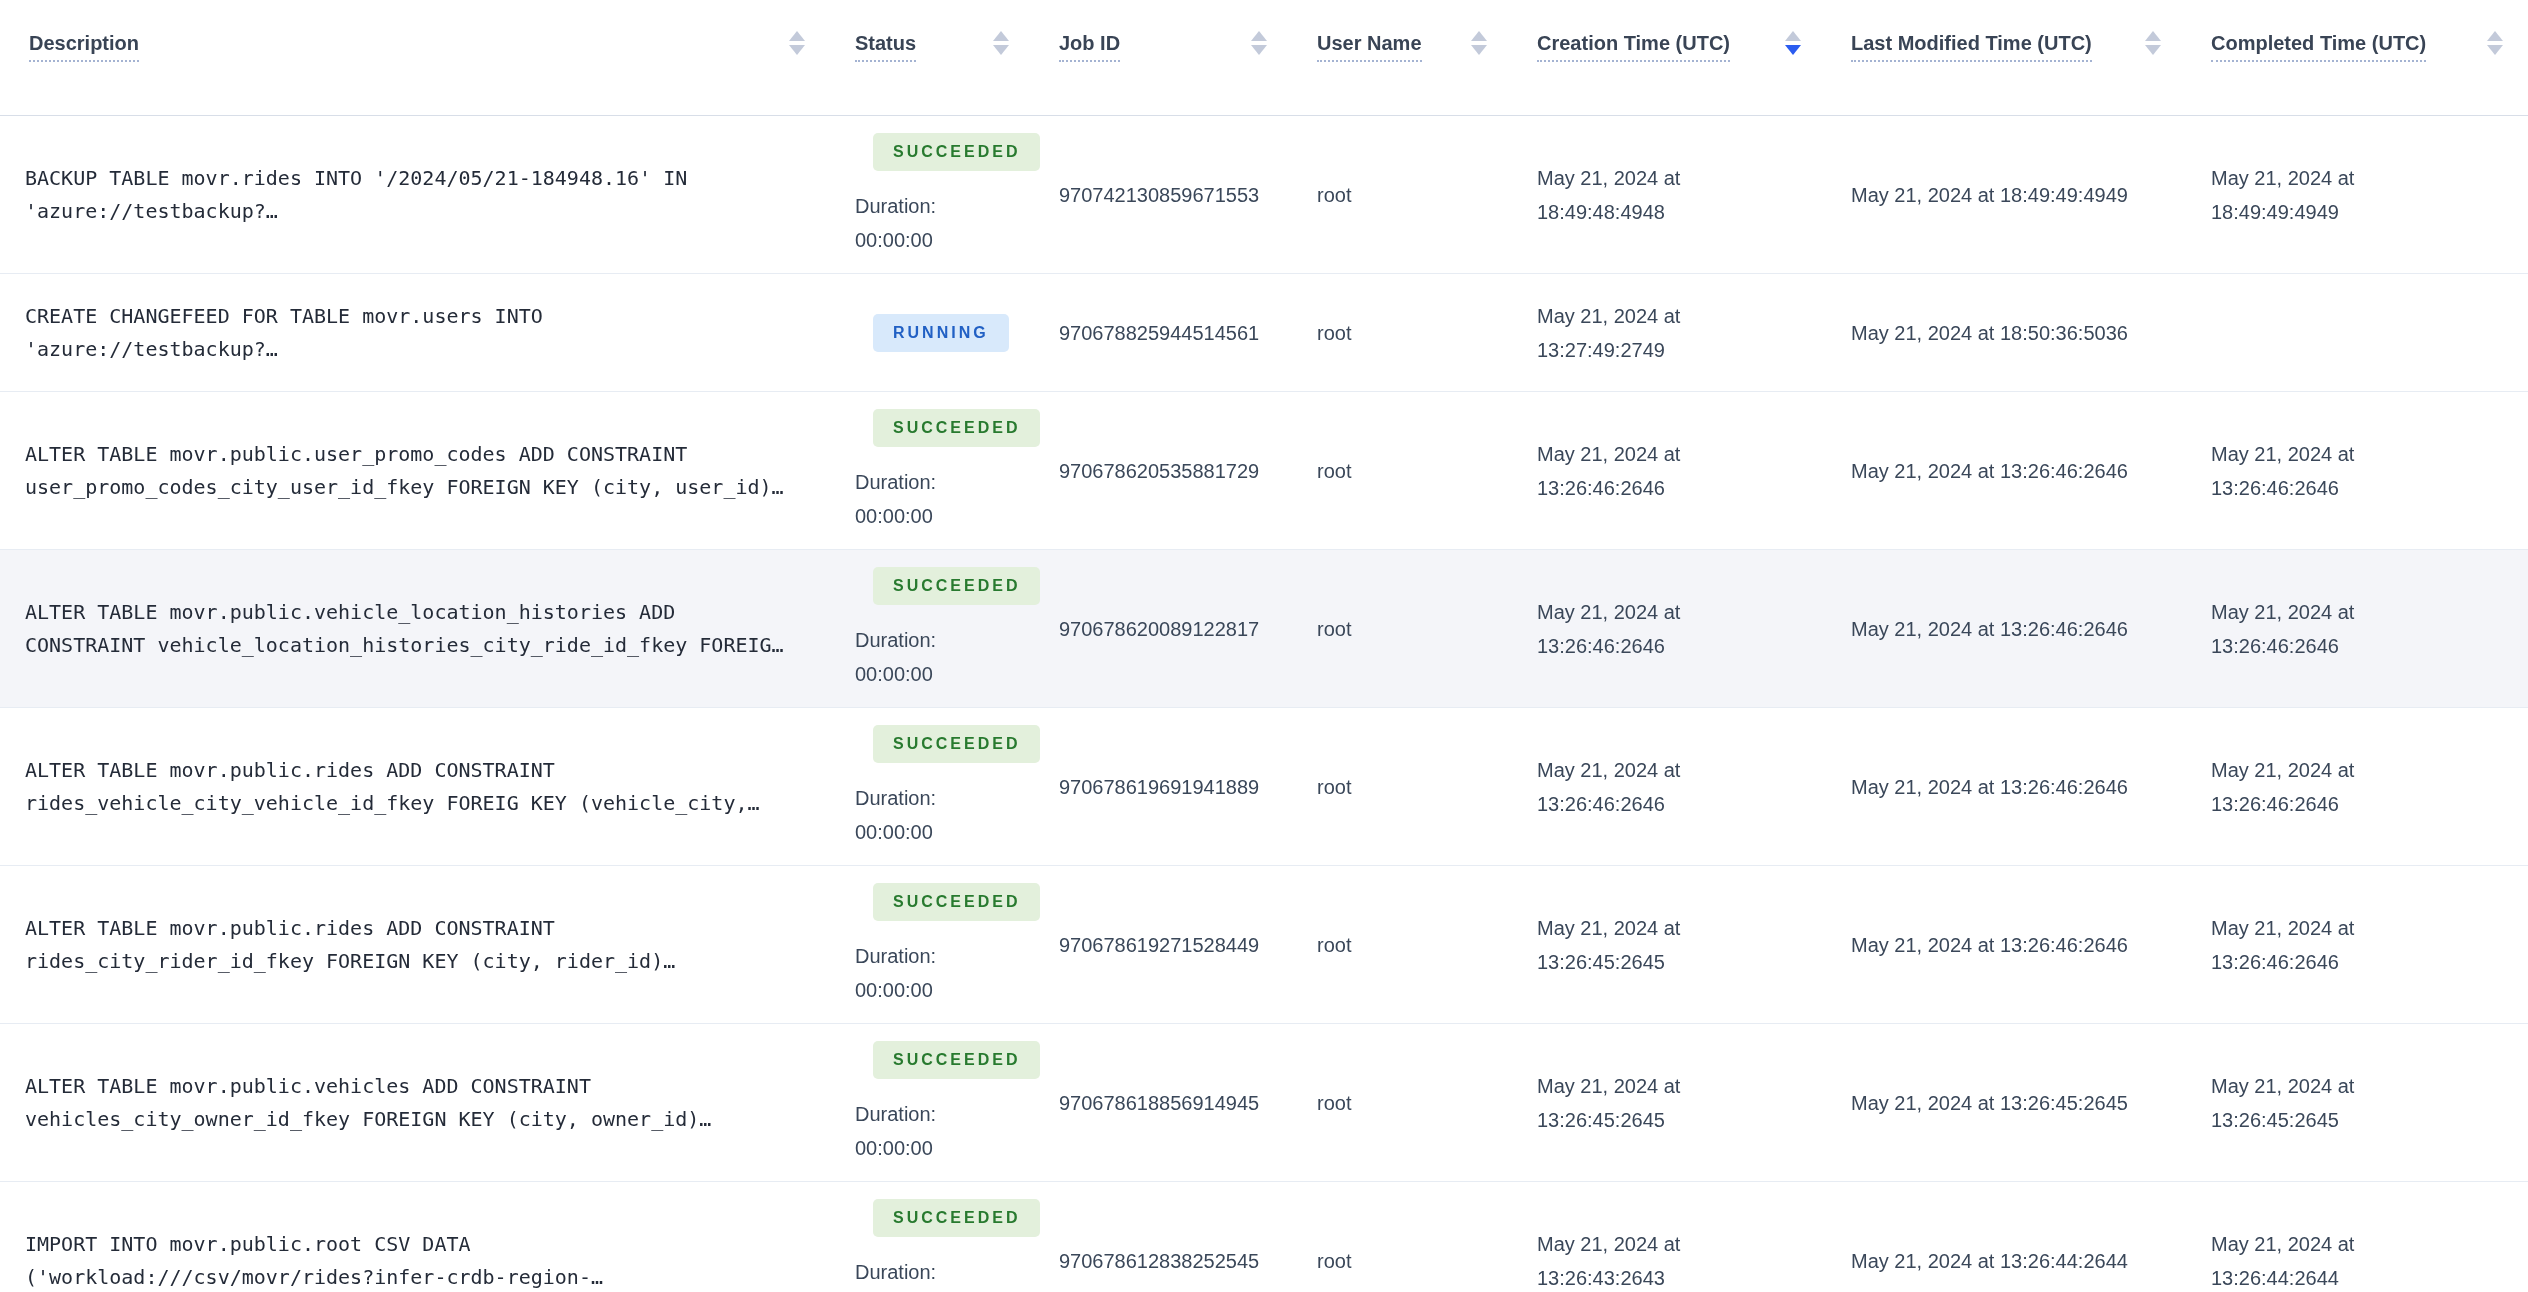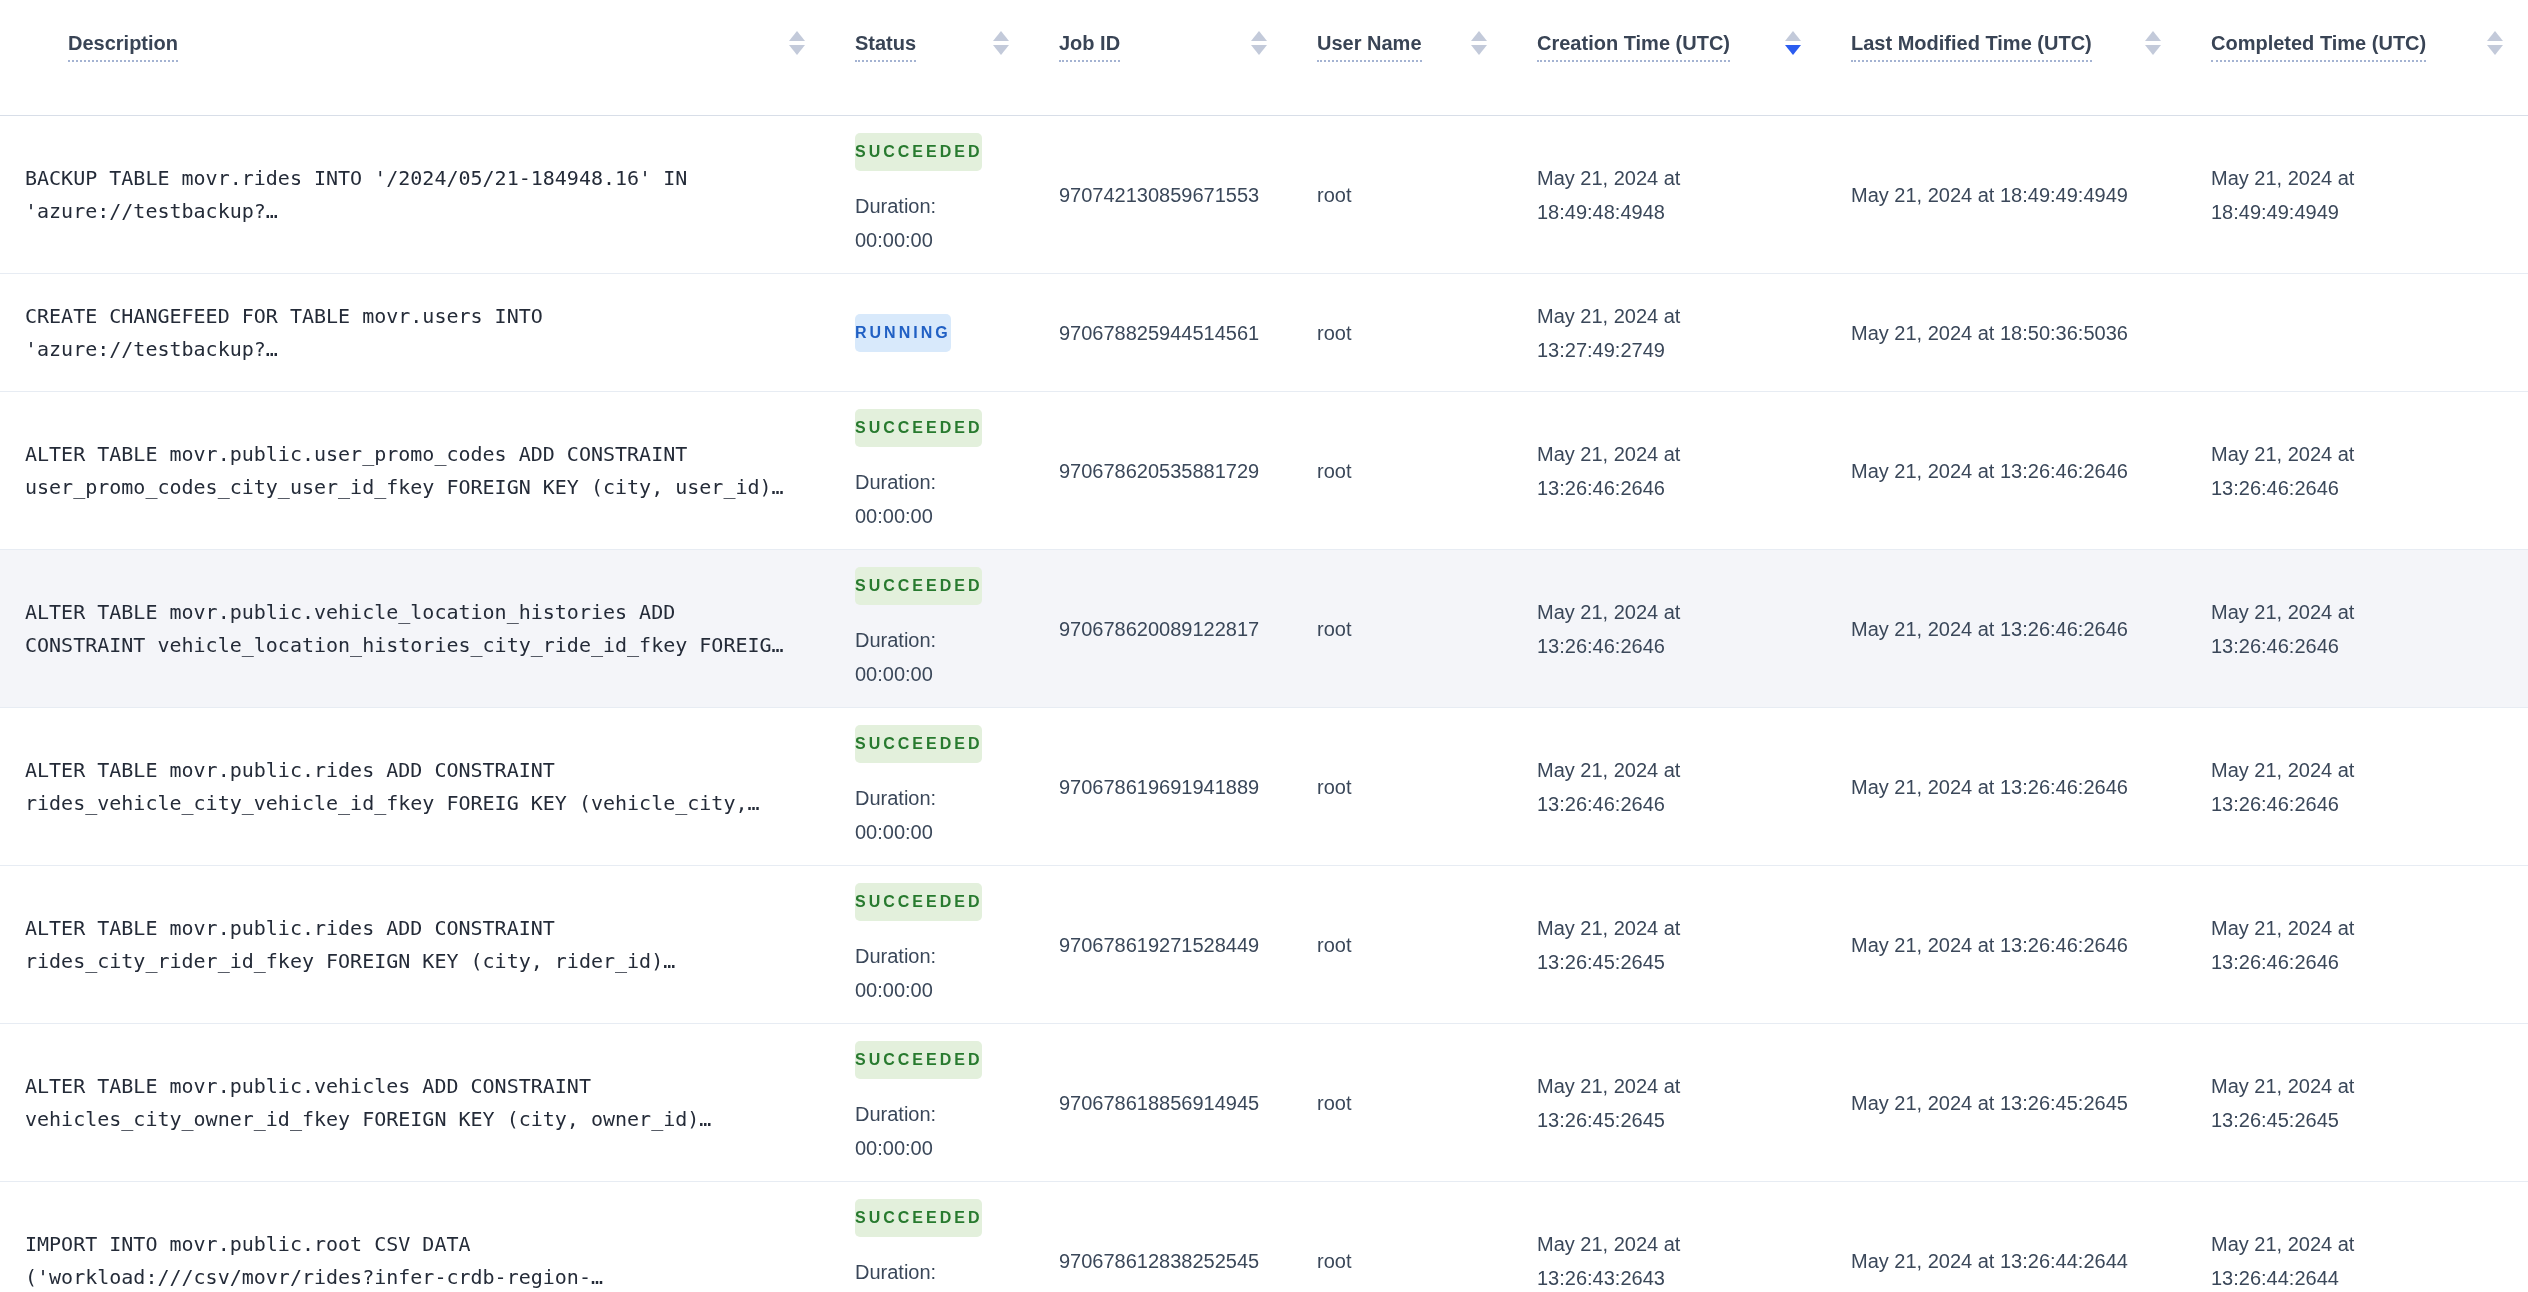--- a/index.html
+++ b/index.html
@@ -31,21 +31,21 @@
     vertical-align:top;
     text-align:left;
     padding:32px 0 0 25px;
     border-bottom:1px solid var(--header-border);
     font-weight:700;
     font-size:20px;
     color:var(--header-text);
     cursor:pointer;
     background:#fff;
   }
-  thead th.first{padding-left:68px;}
+  thead th.first{padding-left:29px;}
   .th-label{
     display:inline-block;
     line-height:1.1;
     padding-bottom:6px;
     border-bottom:2px dotted var(--underline-dotted);
     white-space:nowrap;
   }
   .sort{
     position:absolute;
     right:24px;
@@ -81,23 +81,24 @@
     line-height:34px;
     color:var(--body-text);
     white-space:nowrap;
   }
   .badge{
     display:inline-block;
     font-size:16px;
     font-weight:700;
     letter-spacing:3px;
     line-height:20px;
-    padding:9px 0;
+    padding:9px 20px;
     border-radius:5px;
     white-space:nowrap;
+    margin-left:18px;
   }
   .badge.succeeded{background:var(--badge-succeeded-bg);color:var(--badge-succeeded-text);}
   .badge.running{background:var(--badge-running-bg);color:var(--badge-running-text);}
   .duration-label{margin-top:18px;}
 </style>
 </head>
 <body>
 
 <div class="viewport">
   <table class="jobs">

